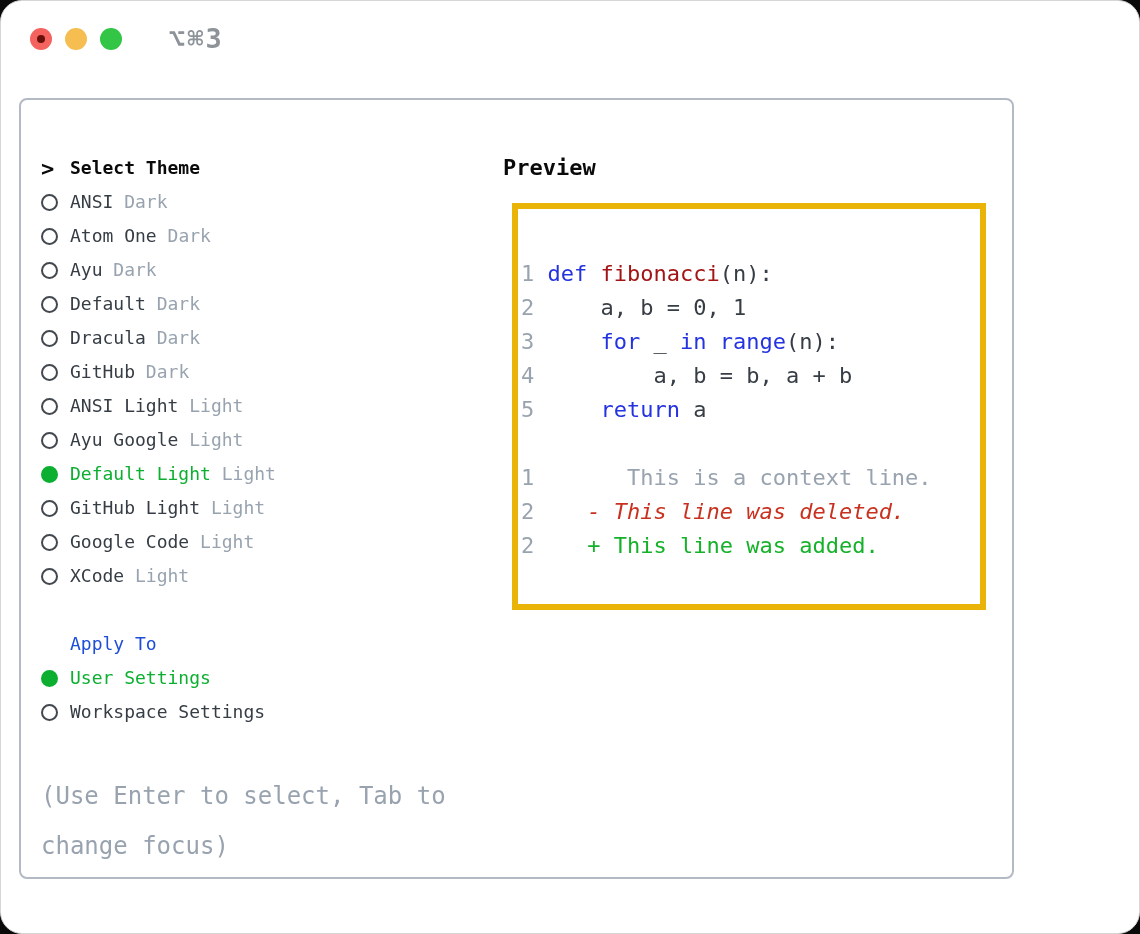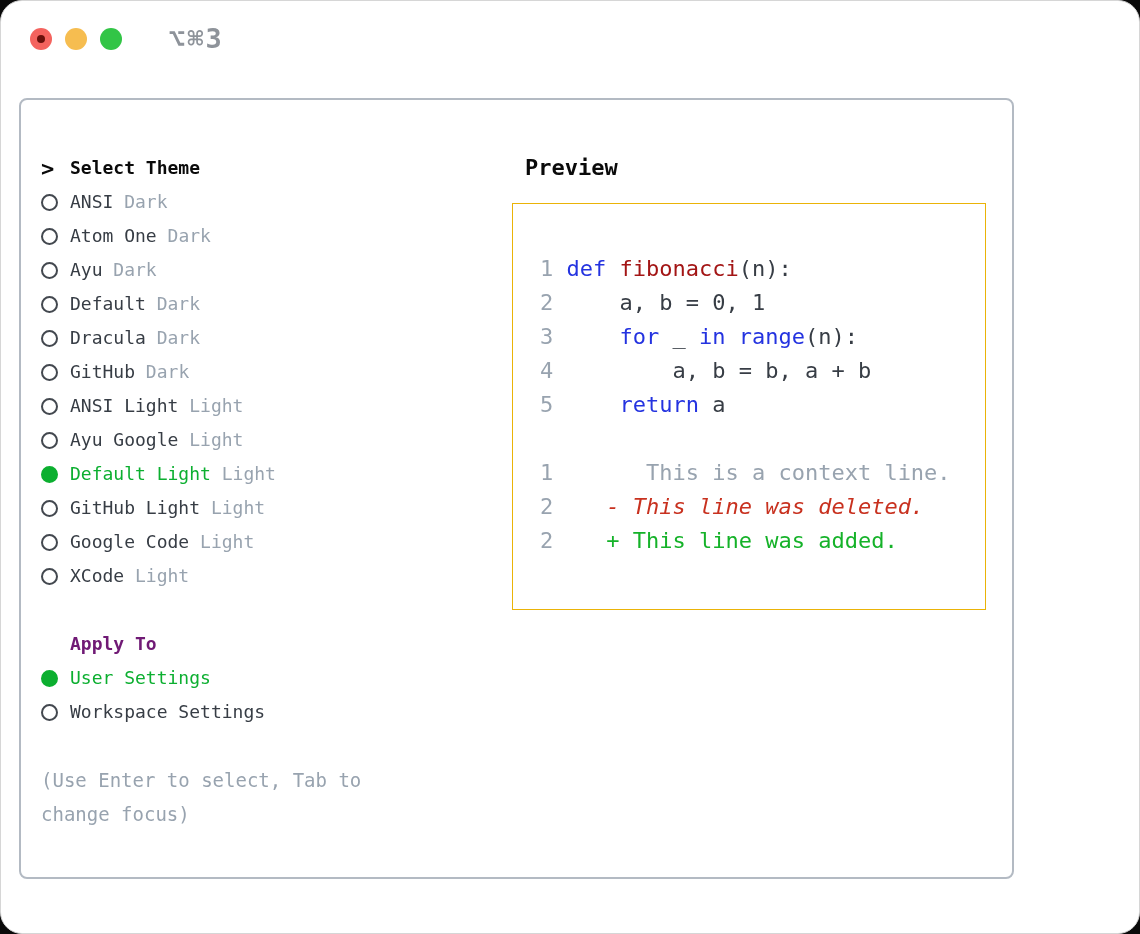--- a/index.html
+++ b/index.html
@@ -18,33 +18,33 @@
   
   .panel{
     position:absolute;left:18px;top:97px;width:995px;height:781px;box-sizing:border-box;
     background:#ffffff;border:2px solid #b3bac3;border-radius:8px;
   }
   pre{margin:0;font-family:inherit;}
   .row{display:flex;height:34px;align-items:center;}
   .bullet-col{width:29px;flex:0 0 29px;display:flex;align-items:center;font-size:22px;font-weight:700;color:#0a0a0a;}
   .rowtext{font-size:18px;line-height:34px;color:var(--text_dark);}
   .title{font-weight:700;color:#0a0a0a;}
-  .applytitle{font-weight:700;color:#701a75;}
+  .applytitle{font-weight:400;color:#1d4ed8;}
   .bullet{width:13px;height:13px;border-radius:50%;border:2px solid #43484f;box-sizing:content-box;}
   .bullet.sel{background:var(--accent_green);border-color:var(--accent_green);}
   .name.sel{color:var(--accent_green);}
   .tag{color:var(--muted_gray);}
   .left-col{position:absolute;left:20px;top:51px;width:450px;}
   .spacer{height:34px;}
-  .hint{font-size:19px;line-height:34px;color:var(--muted_gray);}
+  .hint{font-size:24px;line-height:34px;color:var(--muted_gray);margin-top:16px;}
   
-  .preview-title{position:absolute;left:504px;top:51px;height:34px;line-height:34px;
+  .preview-title{position:absolute;left:482px;top:51px;height:34px;line-height:34px;
     font-size:22px;font-weight:700;color:#0a0a0a;}
   .preview-box{position:absolute;left:491px;top:103px;width:474px;height:407px;box-sizing:border-box;
-    border:1px solid #eab308;background:#ffffff;padding:48px 0 0 27px;overflow:hidden;}
+    border:6px solid #eab308;background:#ffffff;padding:48px 0 0 3px;overflow:hidden;}
   .codeline{font-size:22px;line-height:34px;height:34px;color:var(--text_dark);}
   .ln{color:var(--muted_gray);}
   .kw{color:var(--keyword_blue);}
   .fn{color:var(--function_red);}
   .plain{color:var(--text_dark);}
   .context{color:var(--muted_gray);text-align:center;}
   .deleted{color:var(--diff_deleted);font-style:italic;}
   .added{color:var(--diff_added);margin-top:44px;}
 </style>
 </head>

